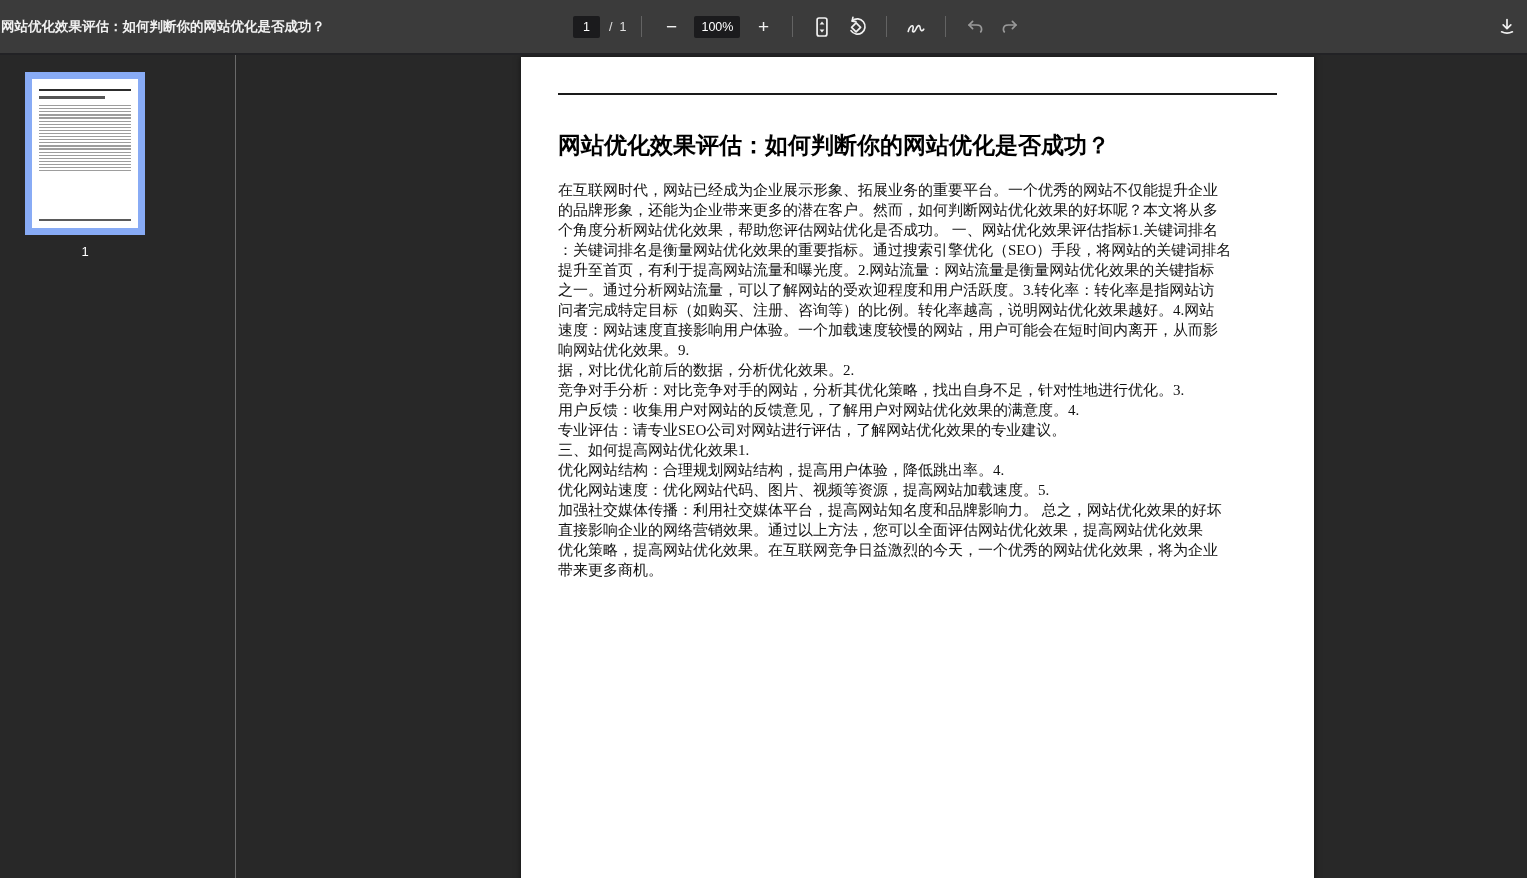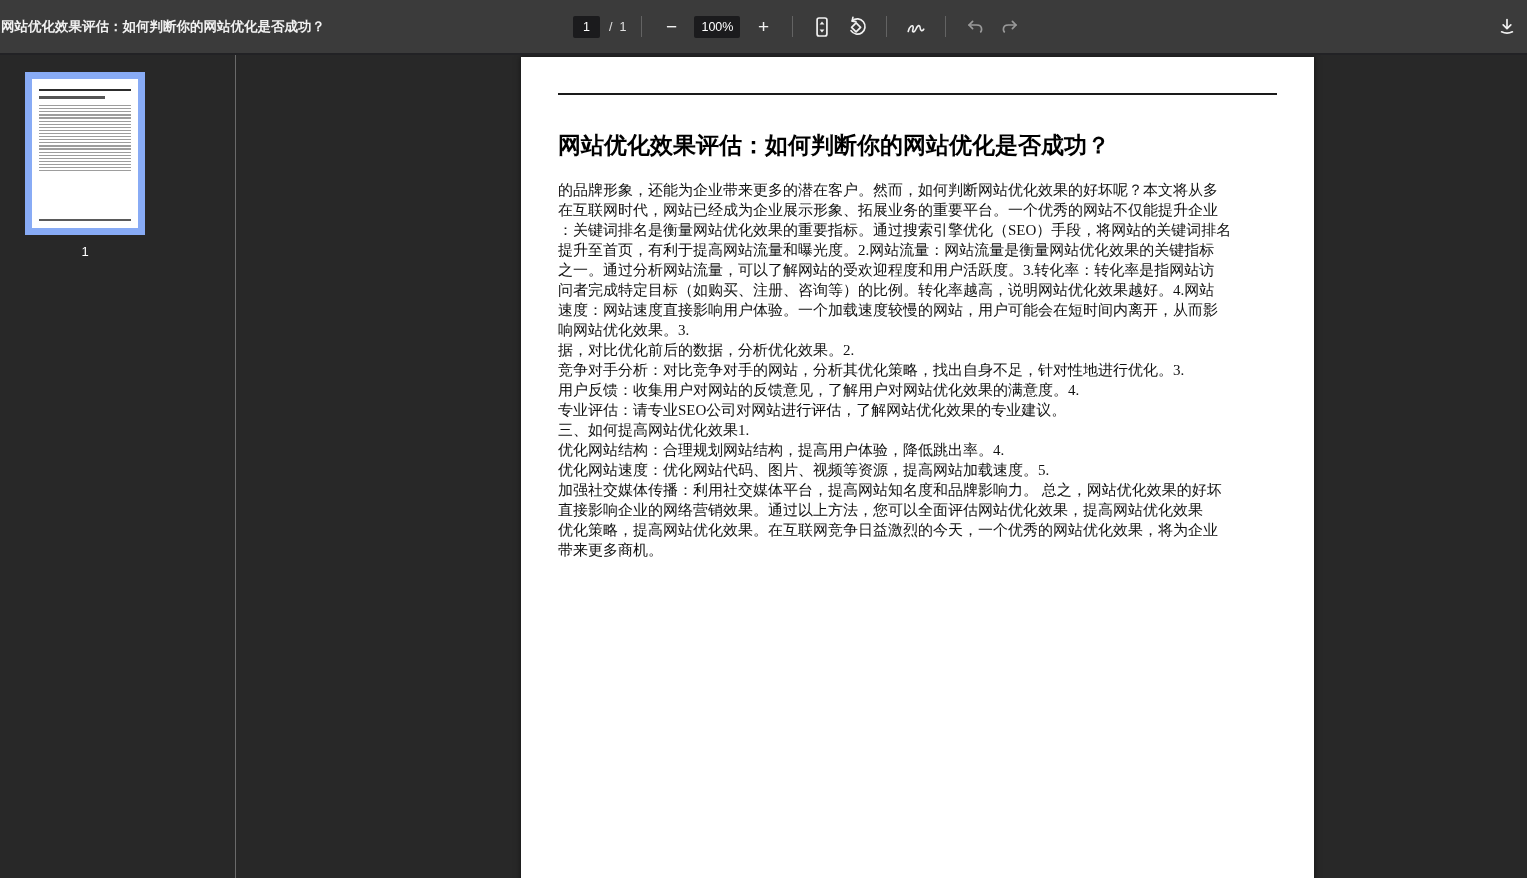--- a/index.html
+++ b/index.html
@@ -147,28 +147,29 @@
     </div>
   </div>
   <div class="thumb-label">1</div>
 </div>
 
 <div class="viewer">
   <div class="pdf-page">
     <div class="doc-hr"></div>
     <h1 class="doc-title">网站优化效果评估：如何判断你的网站优化是否成功？</h1>
     <div class="doc-body">
+        <div class="doc-line">在互联网时代，网站已经成为企业展示形象、拓展业务的重要平台。一个优秀的网站不仅能提升企业</div>
         <div class="doc-line">的品牌形象，还能为企业带来更多的潜在客户。然而，如何判断网站优化效果的好坏呢？本文将从多</div>
-        <div class="doc-line">在互联网时代，网站已经成为企业展示形象、拓展业务的重要平台。一个优秀的网站不仅能提升企业</div>
+        <div class="doc-line">个角度分析网站优化效果，帮助您评估网站优化是否成功。 一、网站优化效果评估指标1.关键词排名</div>
         <div class="doc-line">：关键词排名是衡量网站优化效果的重要指标。通过搜索引擎优化（SEO）手段，将网站的关键词排名</div>
         <div class="doc-line">提升至首页，有利于提高网站流量和曝光度。2.网站流量：网站流量是衡量网站优化效果的关键指标</div>
         <div class="doc-line">之一。通过分析网站流量，可以了解网站的受欢迎程度和用户活跃度。3.转化率：转化率是指网站访</div>
         <div class="doc-line">问者完成特定目标（如购买、注册、咨询等）的比例。转化率越高，说明网站优化效果越好。4.网站</div>
         <div class="doc-line">速度：网站速度直接影响用户体验。一个加载速度较慢的网站，用户可能会在短时间内离开，从而影</div>
-        <div class="doc-line">响网站优化效果。3.</div>
+        <div class="doc-line">响网站优化效果。9.</div>
         <div class="doc-line">据，对比优化前后的数据，分析优化效果。2.</div>
         <div class="doc-line">竞争对手分析：对比竞争对手的网站，分析其优化策略，找出自身不足，针对性地进行优化。3.</div>
         <div class="doc-line">用户反馈：收集用户对网站的反馈意见，了解用户对网站优化效果的满意度。4.</div>
         <div class="doc-line">专业评估：请专业SEO公司对网站进行评估，了解网站优化效果的专业建议。</div>
         <div class="doc-line">三、如何提高网站优化效果1.</div>
         <div class="doc-line">优化网站结构：合理规划网站结构，提高用户体验，降低跳出率。4.</div>
         <div class="doc-line">优化网站速度：优化网站代码、图片、视频等资源，提高网站加载速度。5.</div>
         <div class="doc-line">加强社交媒体传播：利用社交媒体平台，提高网站知名度和品牌影响力。 总之，网站优化效果的好坏</div>
         <div class="doc-line">直接影响企业的网络营销效果。通过以上方法，您可以全面评估网站优化效果，提高网站优化效果</div>
         <div class="doc-line">优化策略，提高网站优化效果。在互联网竞争日益激烈的今天，一个优秀的网站优化效果，将为企业</div>

